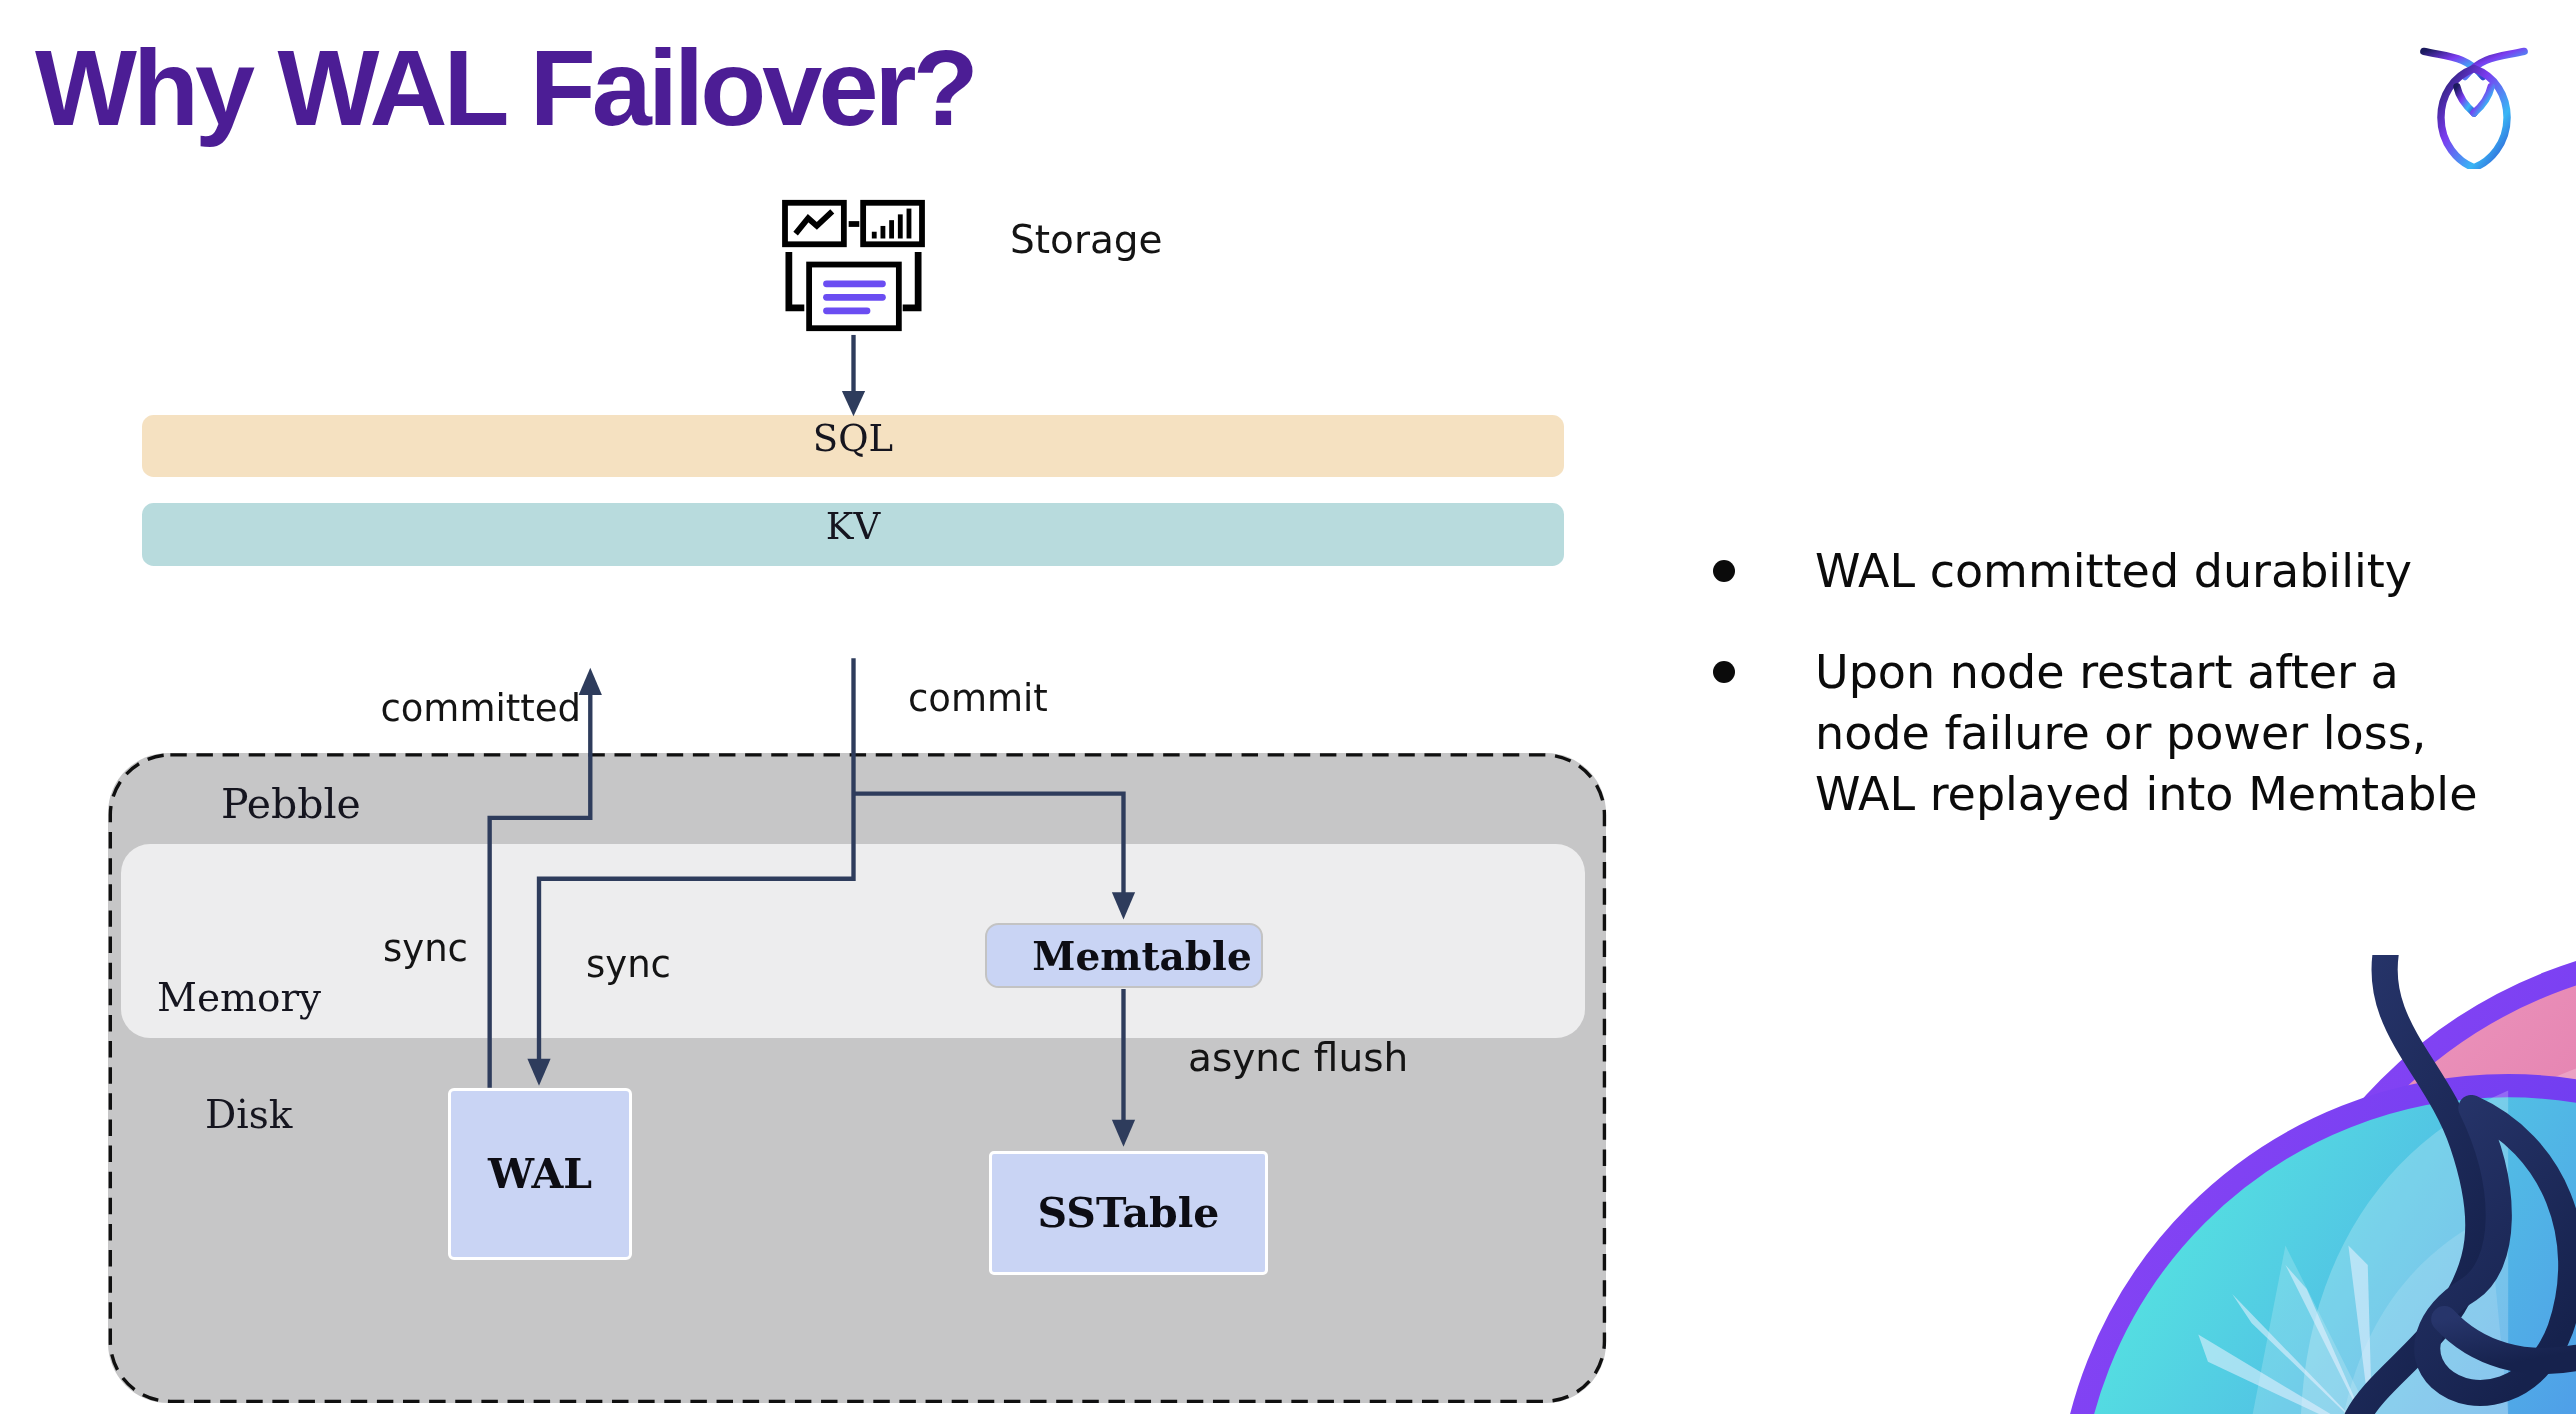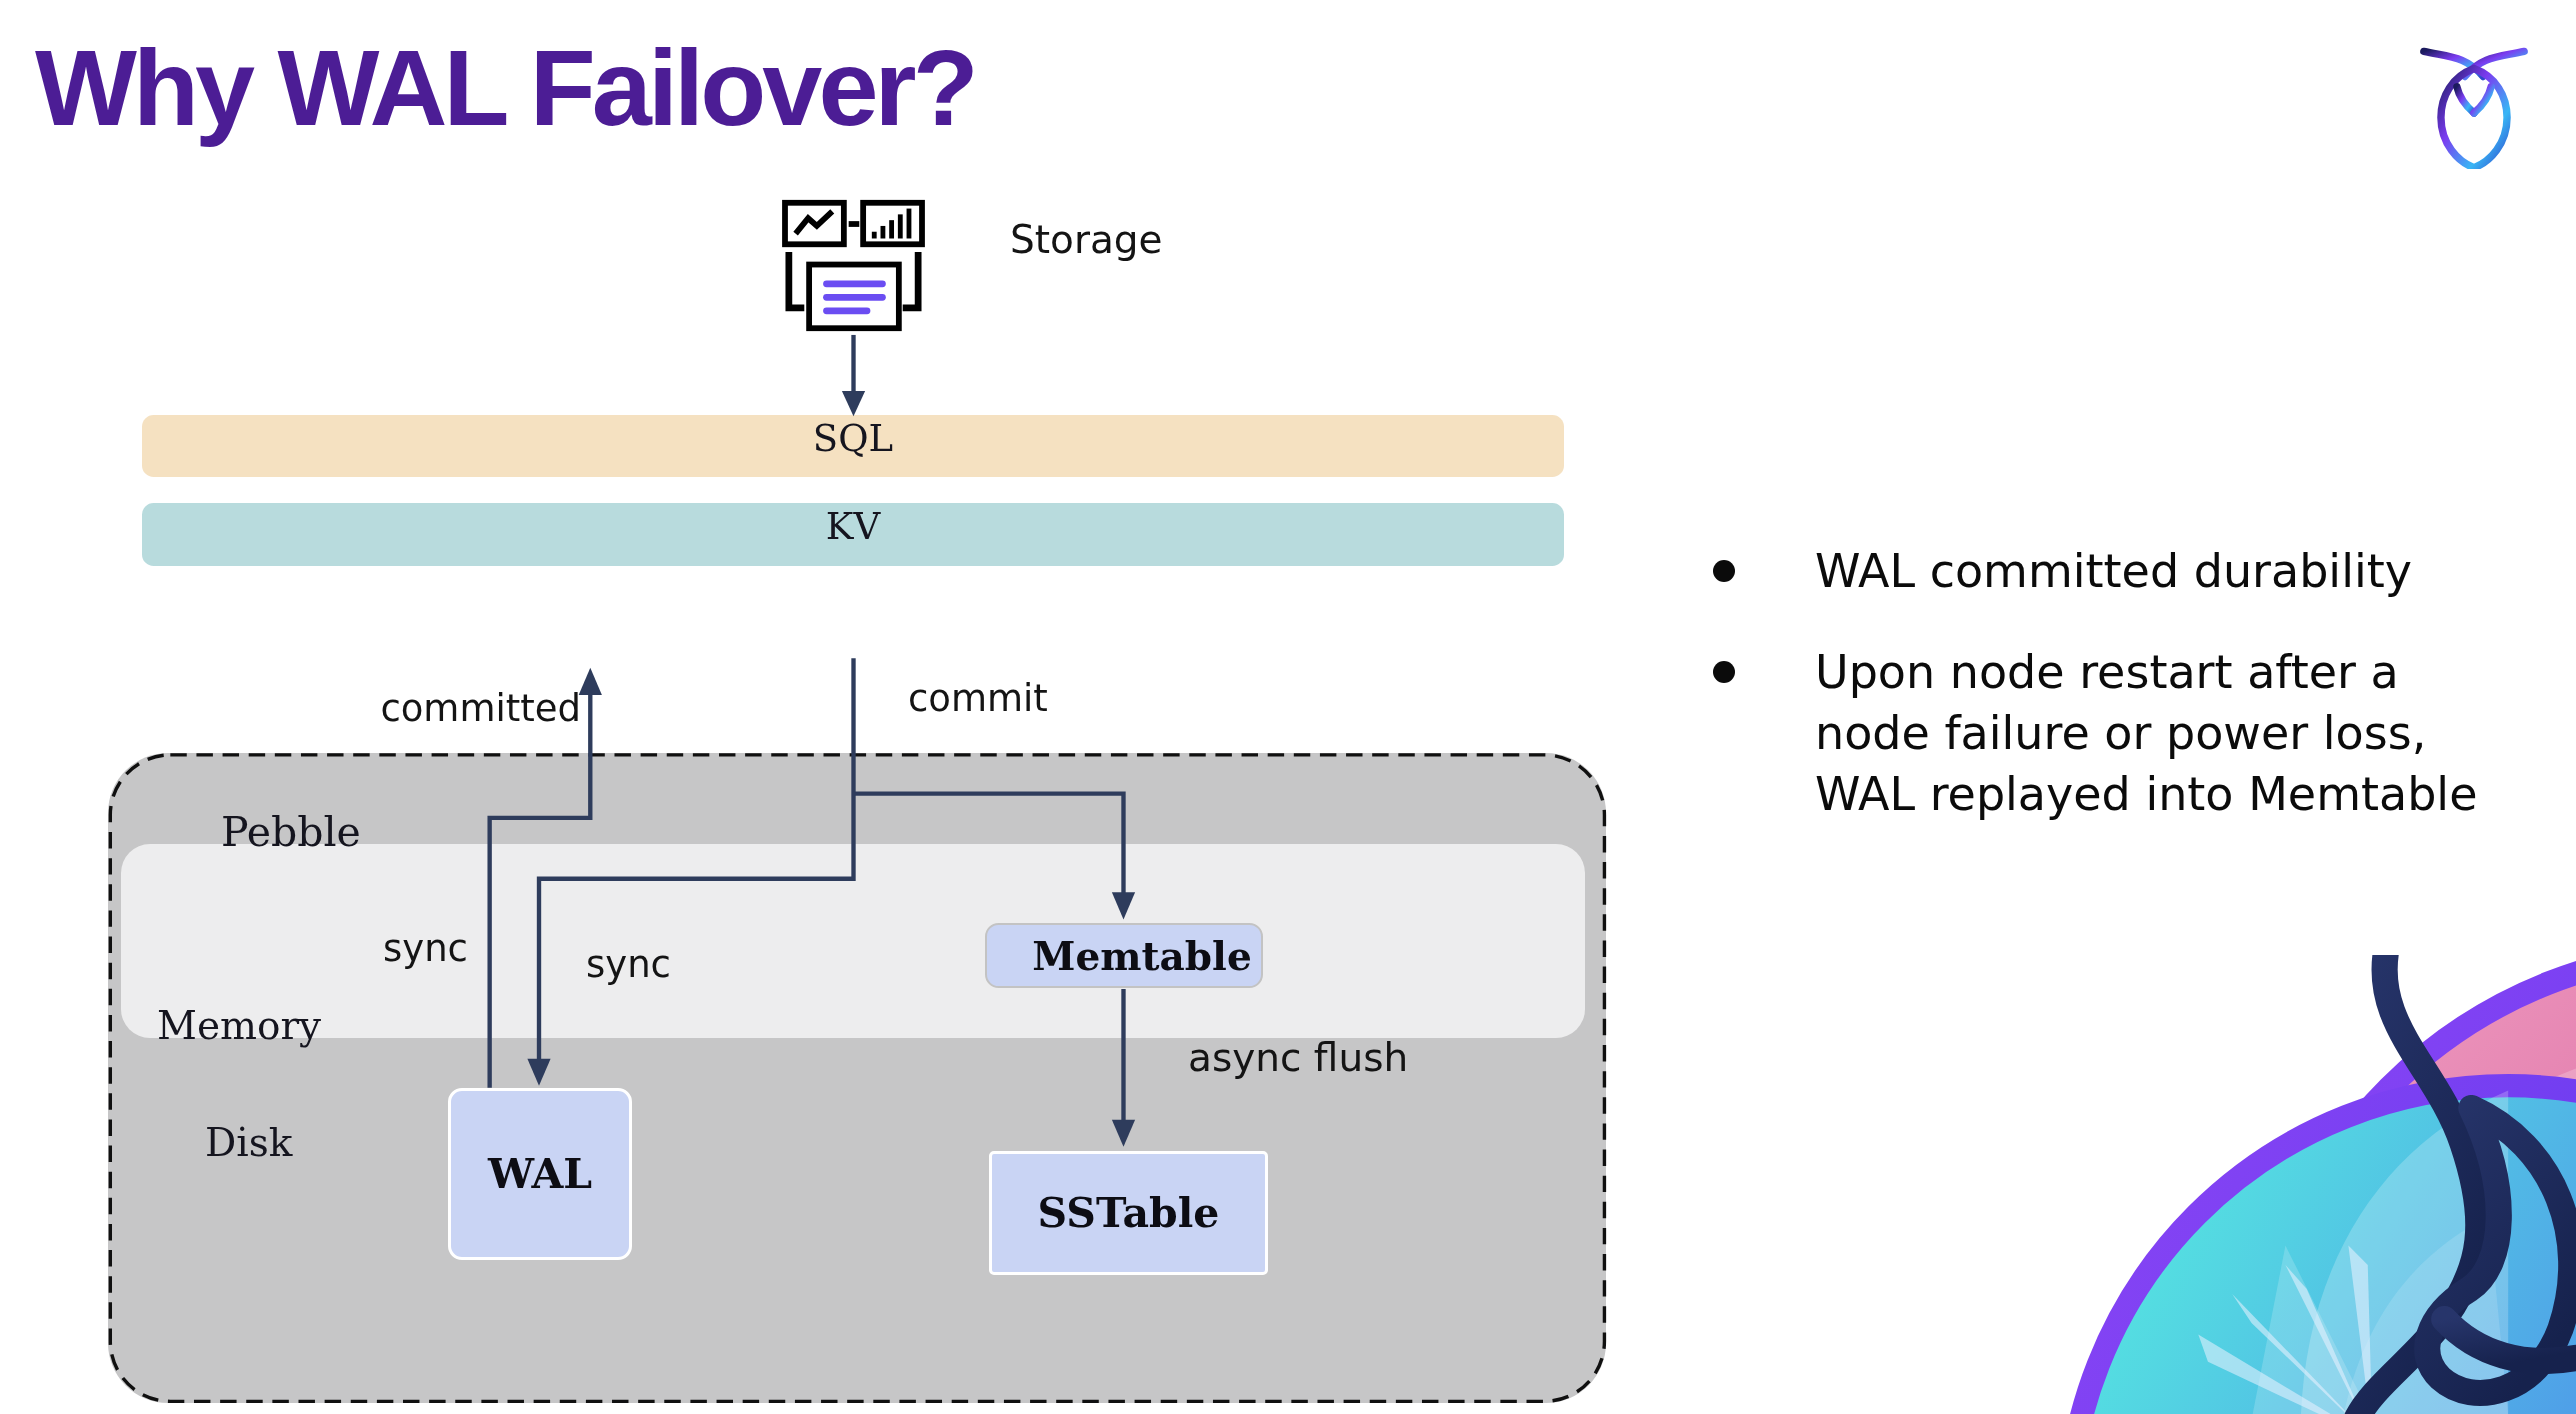--- a/index.html
+++ b/index.html
@@ -3,37 +3,37 @@
 <meta charset="utf-8">
 <style>
   html,body{margin:0;padding:0;background:#ffffff;}
   .slide{position:relative;width:2576px;height:1415px;background:#fff;overflow:hidden;
          font-family:"DejaVu Sans",sans-serif;color:#111;}
   .abs{position:absolute;}
 
   .title{left:35px;top:25px;font-family:"Liberation Sans",sans-serif;font-weight:700;
          font-size:108px;letter-spacing:-3.9px;color:#4c1d95;white-space:nowrap;}
 
-  .serif{font-family:"DejaVu Serif",serif;color:#15151f;margin-top:28px;}
+  .serif{font-family:"DejaVu Serif",serif;color:#15151f;}
   .sans-label{font-family:"DejaVu Sans",sans-serif;color:#141414;}
 
   .layer-bar{left:142px;width:1422px;border-radius:11.6px;text-align:center;
              font-family:"DejaVu Serif",serif;color:#15151f;}
   .bar-sql{top:415px;height:62px;line-height:47px;font-size:37px;}
   .bar-kv{top:503px;height:63px;line-height:48px;font-size:37px;}
   .bar-storage{top:575px;height:83px;line-height:83px;font-size:39px;}
 
   .pebble-container{left:108px;top:753px;width:1498px;height:650px;border-radius:60px;
                     background:var(--pebbleFill,#c6c6c7);}
   .memory-band{left:121px;top:844px;width:1464px;height:194px;border-radius:29px;
                background:var(--memoryFill,#ededee);}
 
   .node-box{background:var(--nodeFill,#c9d4f4);font-family:"DejaVu Serif",serif;font-weight:bold;
             color:#0d0d14;display:flex;align-items:center;justify-content:center;box-sizing:border-box;}
-  .wal-box{left:448px;top:1088px;width:184px;height:172px;border-radius:14px;border:3.9px solid #fff;font-size:41px;}
+  .wal-box{left:448px;top:1088px;width:184px;height:172px;border-radius:6px;border:3.9px solid #fff;font-size:41px;}
   .memtable-box{left:985px;top:923px;width:278px;height:65px;border-radius:13.5px;border:2.9px solid #c3c3c3;font-size:39px;padding-left:36px;}
   .sstable-box{left:989px;top:1151px;width:279px;height:124px;border-radius:5px;border:3.9px solid #fff;font-size:41px;}
 
   .edge-label{font-size:37px;color:#141414;}
   .bullets-text{font-size:46px;line-height:61px;color:#0b0b0b;white-space:pre-line;}
   .bullet-dot{width:22px;height:22px;border-radius:50%;background:#0b0b0b;}
 
   svg{display:block;}
   .overlay{left:0;top:0;pointer-events:none;z-index:40;}
   .deco{z-index:1;}

